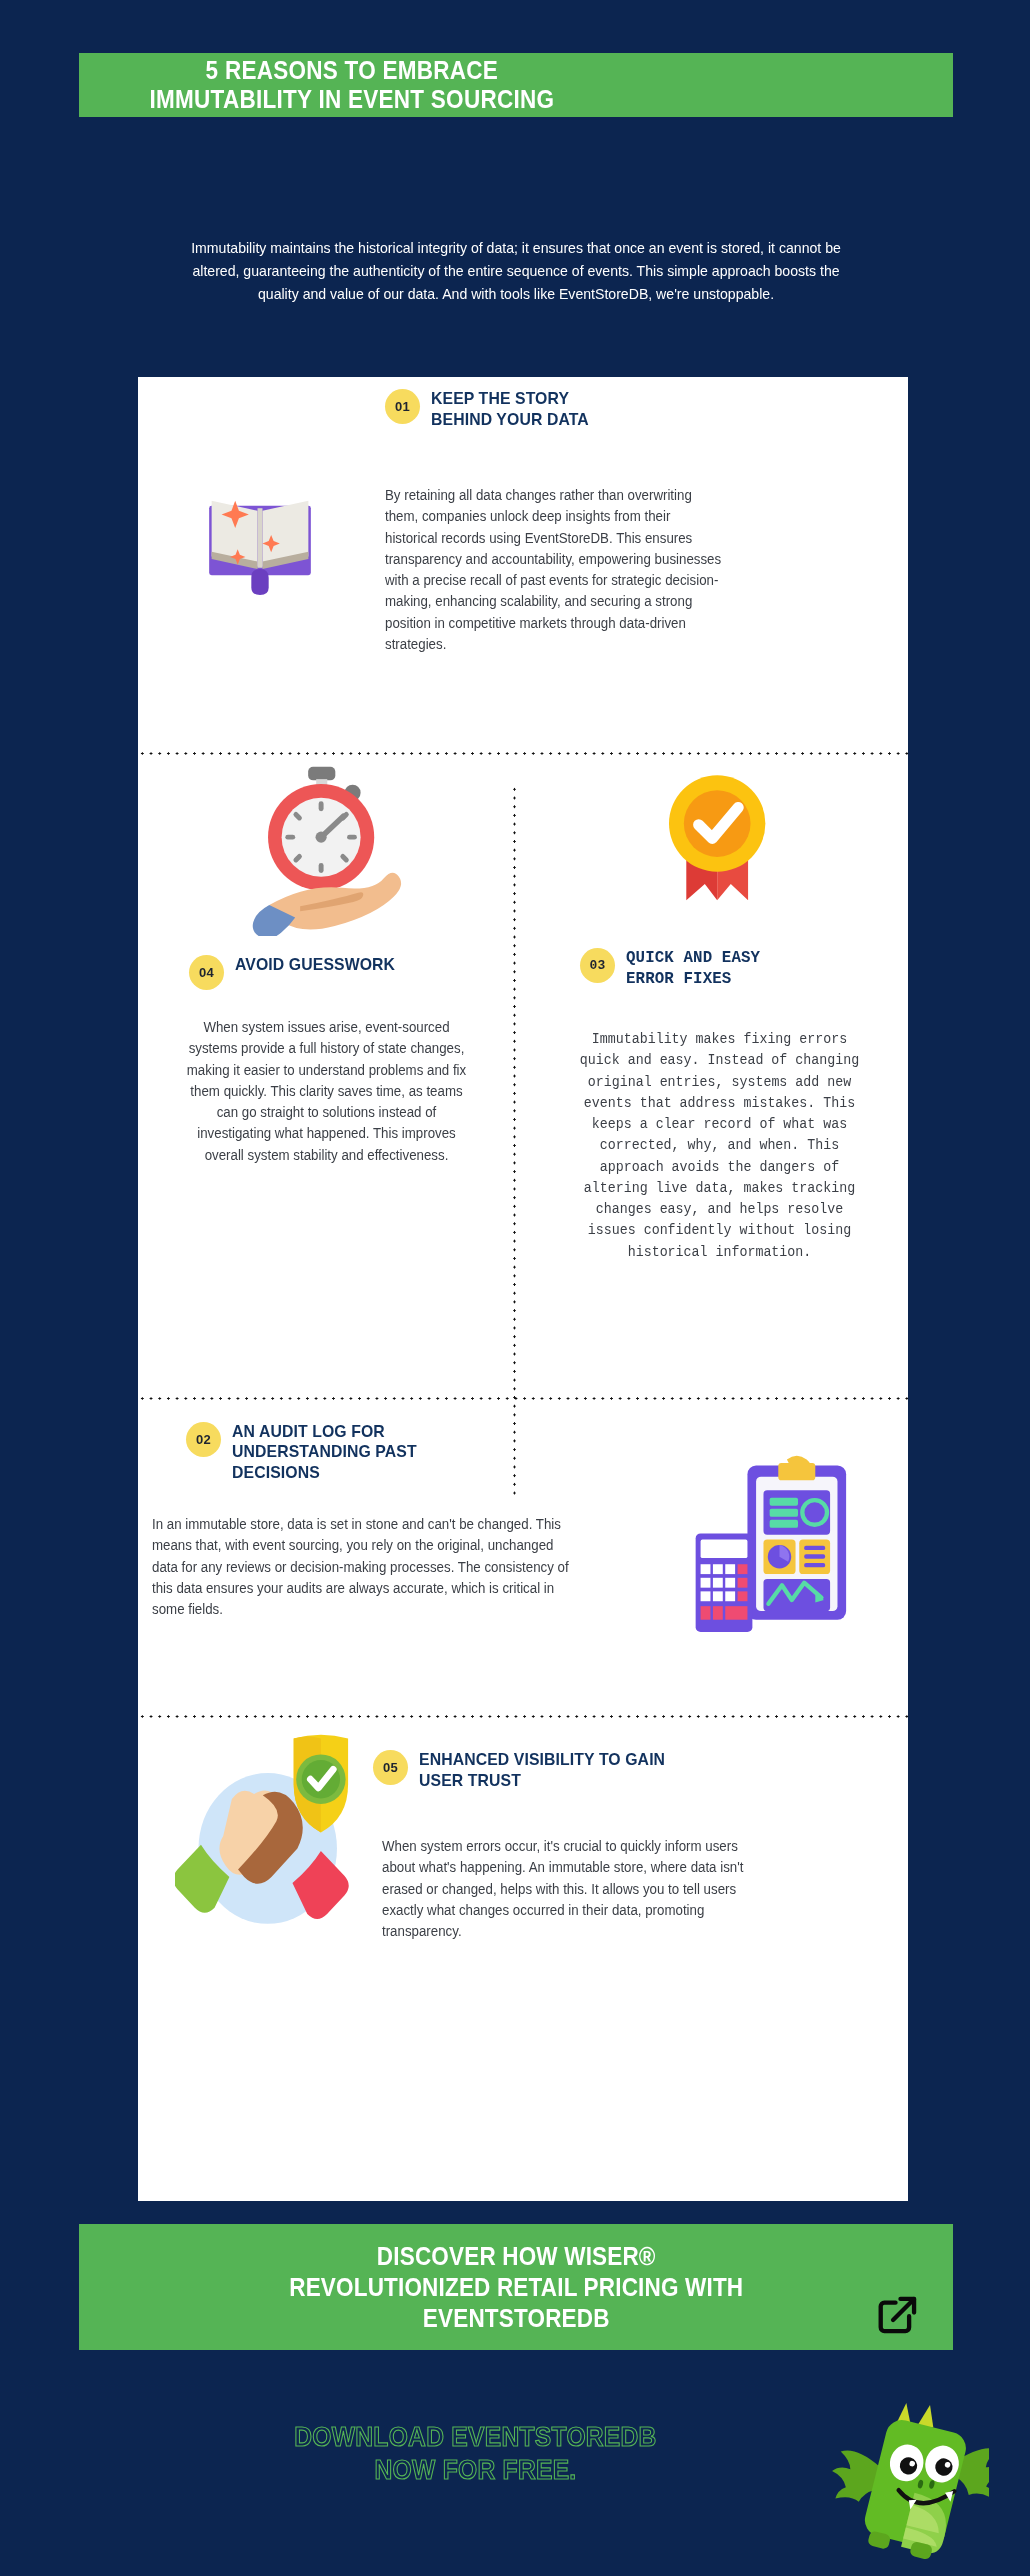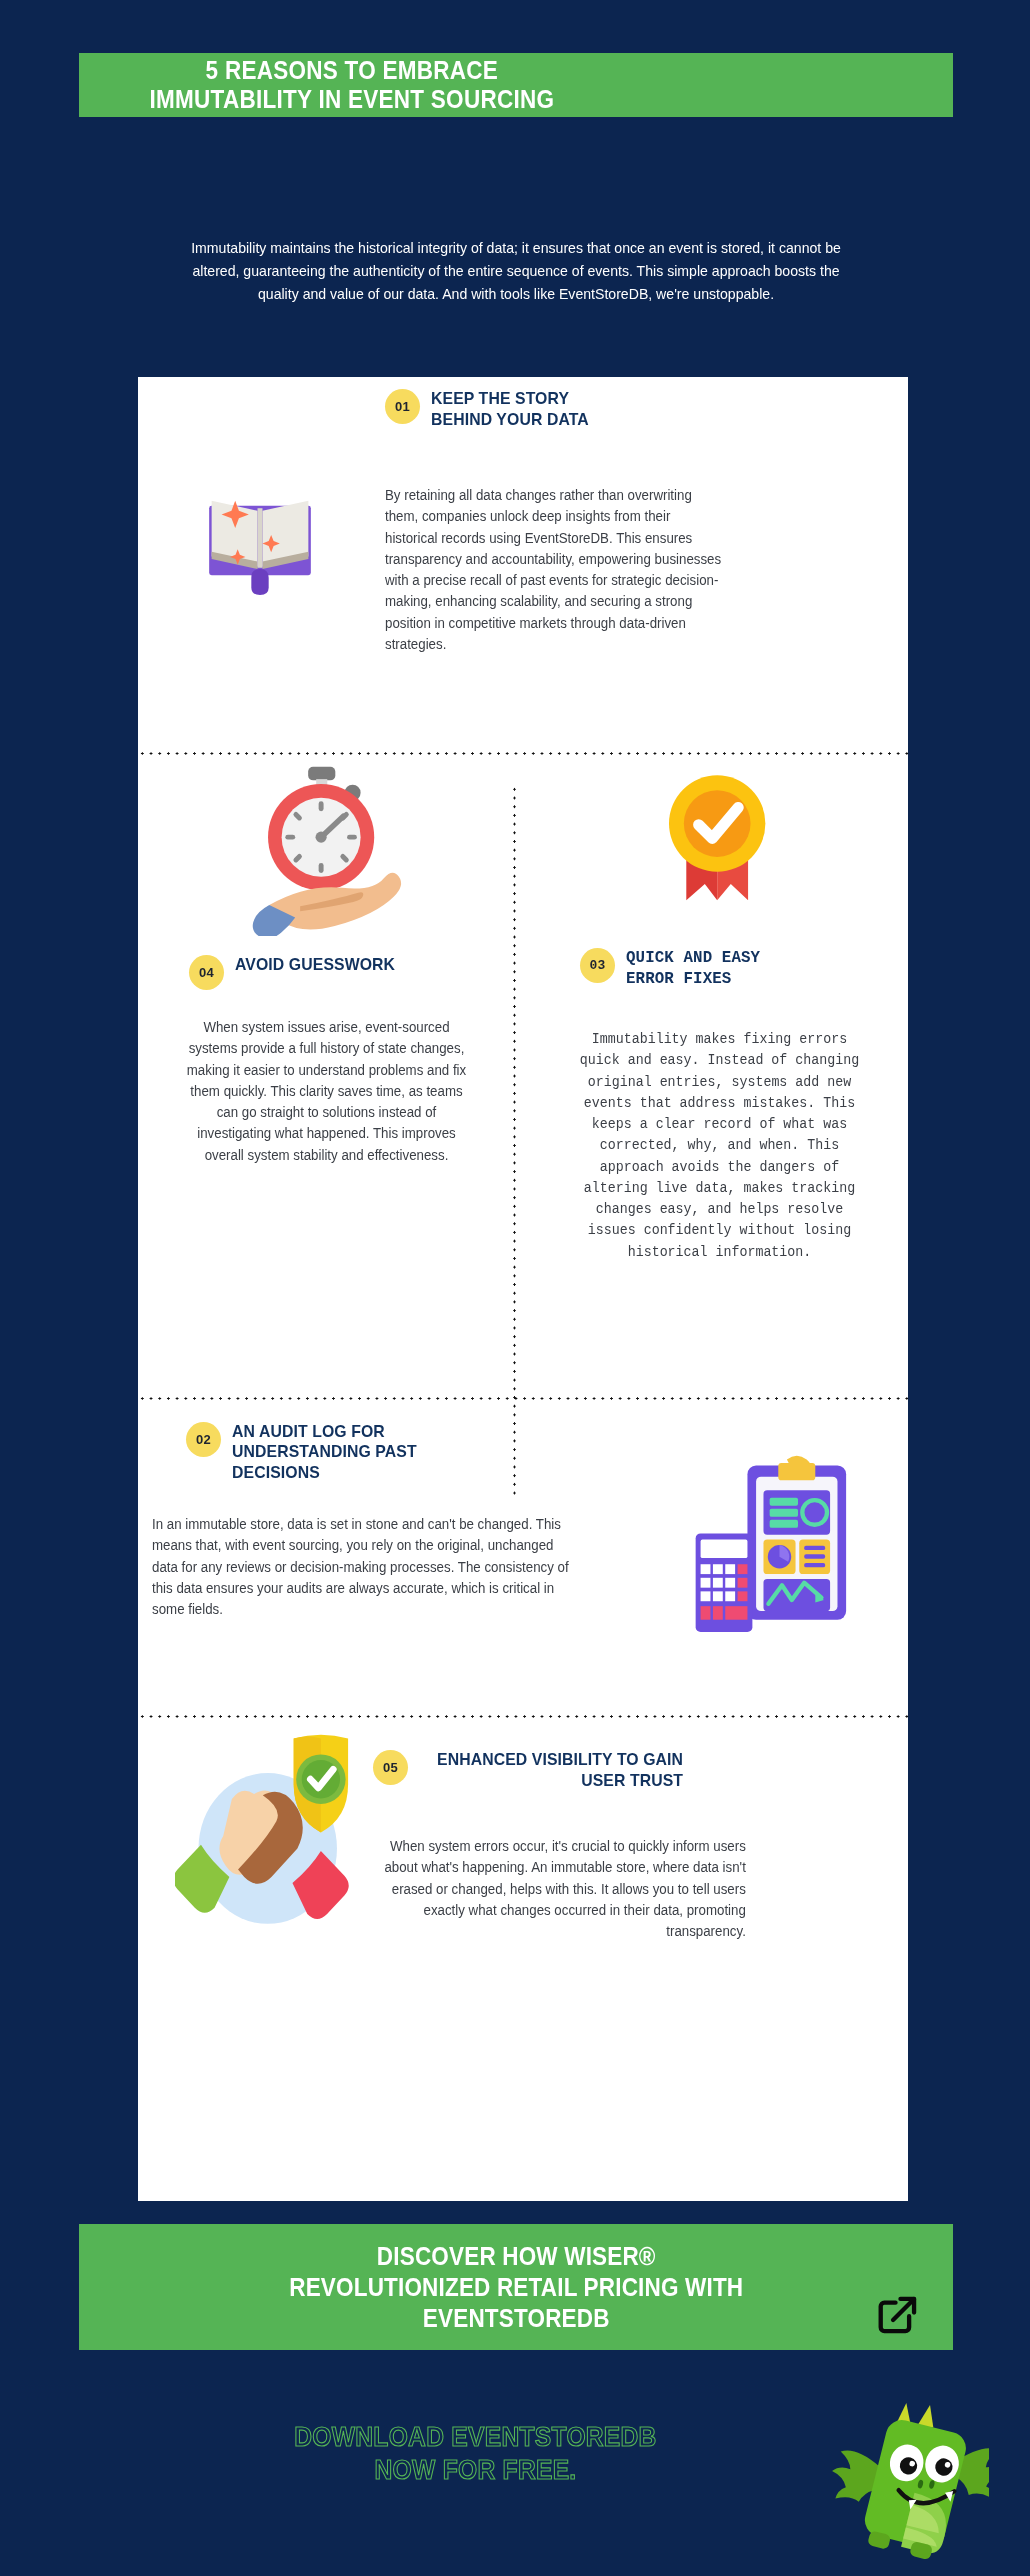--- a/index.html
+++ b/index.html
@@ -135,21 +135,21 @@
   .s3-head { position: absolute; left: 49px; top: 179px; width: 291px; }
   .s3-body { position: absolute; left: 40px; top: 260px; width: 297px; }
 
   
   .s4 { left: 0; top: 1026px; width: 770px; height: 309px; }
   .s4-head { position: absolute; left: 48px; top: 18.5px; width: 346px; }
   .s4-body { position: absolute; left: 13.6px; top: 111px; width: 445px; }
   .s4-icon { position: absolute; left: 550px; top: 49px; width: 167px; height: 185px; }
 
   
-  .s5 { left: 0; top: 1348px; width: 770px; height: 328px; text-align: right; }
+  .s5 { left: 0; top: 1348px; width: 770px; height: 328px; }
   .s5-head { position: absolute; left: 235px; top: 25px; width: 383px; display: flex; align-items: flex-start; gap: 11px; }
   .s5-body { position: absolute; left: 244px; top: 111px; width: 383px; }
   .s5-icon { position: absolute; left: 37px; top: 6.2px; width: 204px; height: 204px; }
 
   
   .cta-banner {
     position: absolute;
     left: 79px;
     top: 2224px;
     width: 874px;

